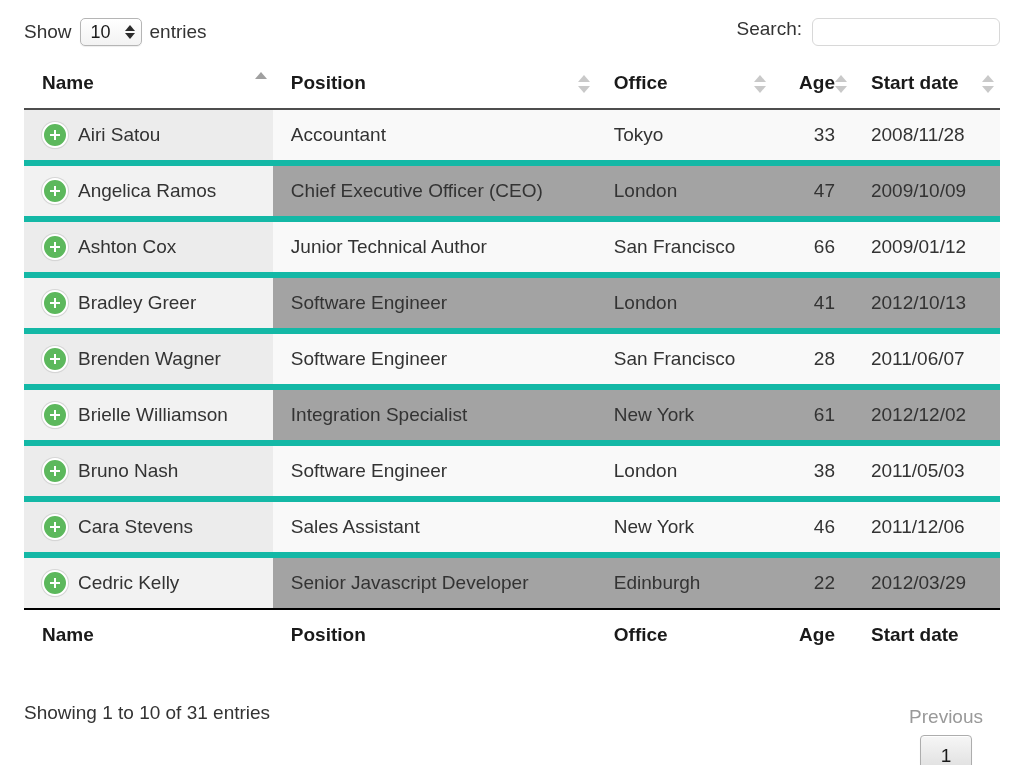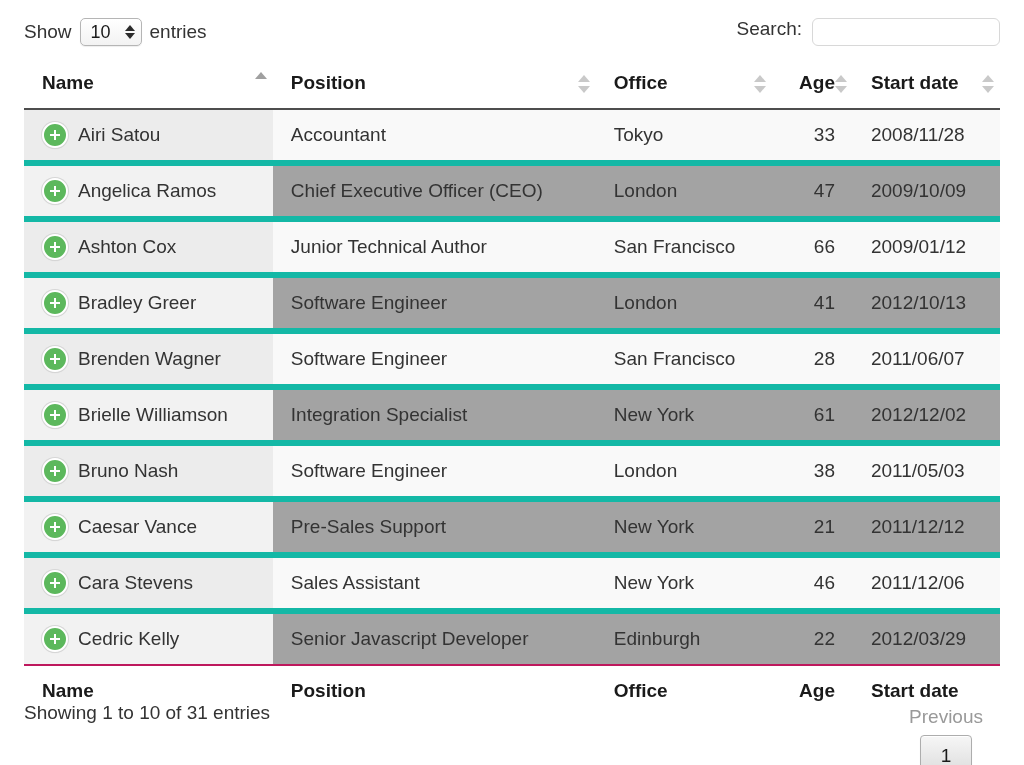--- a/index.html
+++ b/index.html
@@ -170,21 +170,21 @@
     font-size: 19px;
     color: #333333;
     border-bottom: 6px solid #14b8a6;
     vertical-align: middle;
     white-space: nowrap;
   }
   table.dt tbody tr.odd td { background: #f9f9f9; }
   table.dt tbody tr.even td { background: #a3a3a3; }
   table.dt tbody tr.odd td.col-name { background: #ececec; }
   table.dt tbody tr.even td.col-name { background: #f2f2f2; }
-  table.dt tbody tr:last-child td { border-bottom: 2px solid #be185d; }
+  table.dt tbody tr:last-child td { border-bottom: 2px solid #000000; }
 
   td.col-name {
     padding-left: 14px;
   }
   .name-cell {
     display: flex;
     align-items: center;
     gap: 10px;
   }
   td.col-age { text-align: right; }
@@ -420,32 +420,20 @@
             <div class="name-cell">
               <span class="plus-btn"></span>
               <span>Bruno Nash</span>
             </div>
           </td>
           <td class="col-position">Software Engineer</td>
           <td class="col-office">London</td>
           <td class="col-age">38</td>
           <td class="col-start">2011/05/03</td>
         </tr>
-        <tr class="even">
-          <td class="col-name">
-            <div class="name-cell">
-              <span class="plus-btn"></span>
-              <span>Caesar Vance</span>
-            </div>
-          </td>
-          <td class="col-position">Pre-Sales Support</td>
-          <td class="col-office">New York</td>
-          <td class="col-age">21</td>
-          <td class="col-start">2011/12/12</td>
-        </tr>
         <tr class="odd">
           <td class="col-name">
             <div class="name-cell">
               <span class="plus-btn"></span>
               <span>Cara Stevens</span>
             </div>
           </td>
           <td class="col-position">Sales Assistant</td>
           <td class="col-office">New York</td>
           <td class="col-age">46</td>

